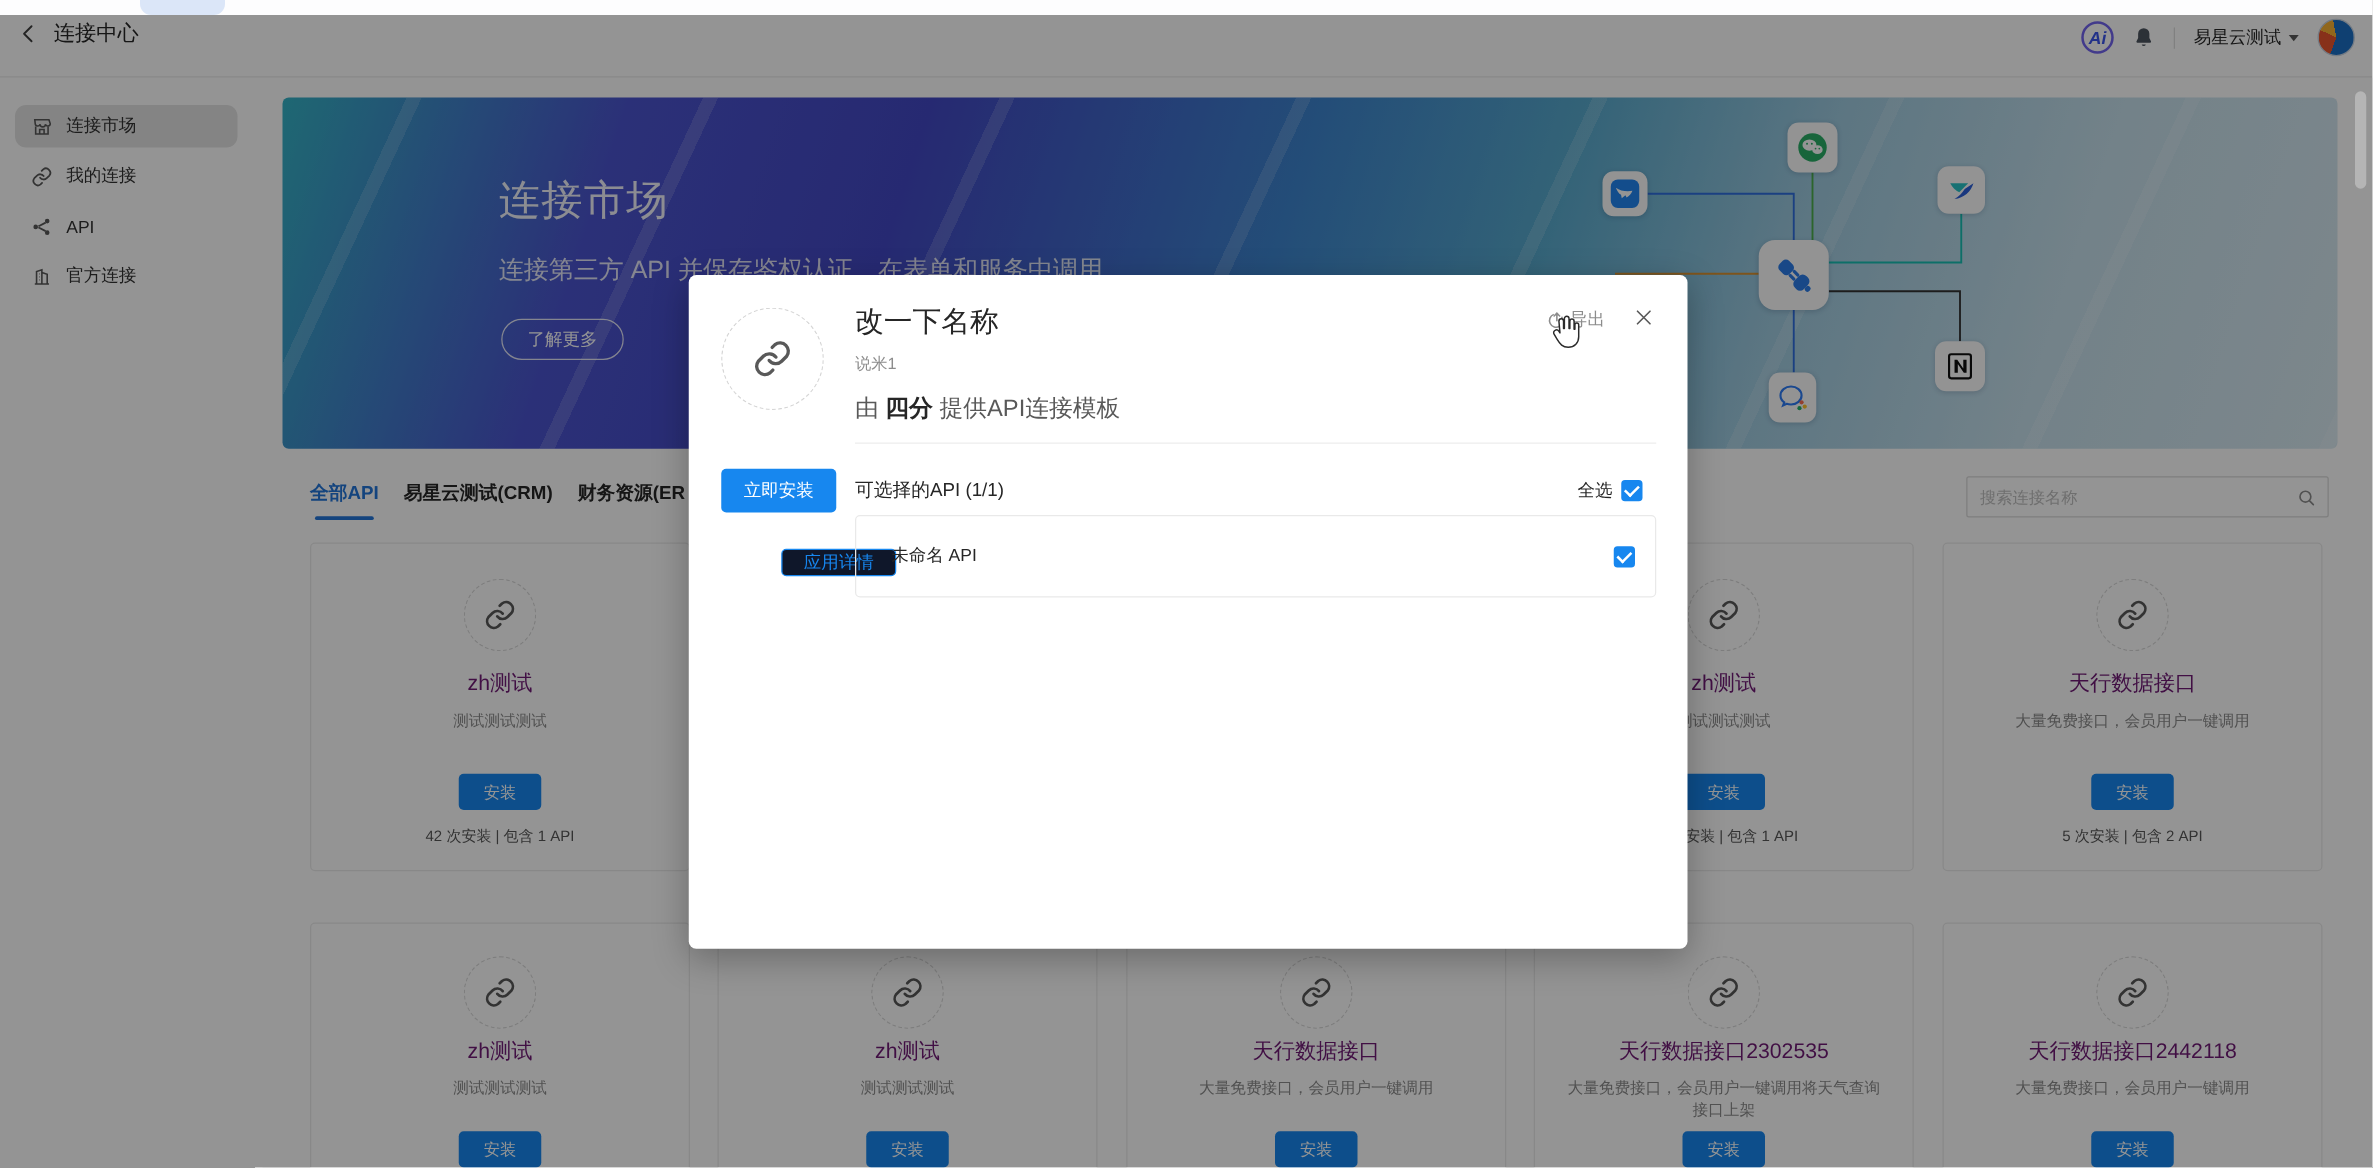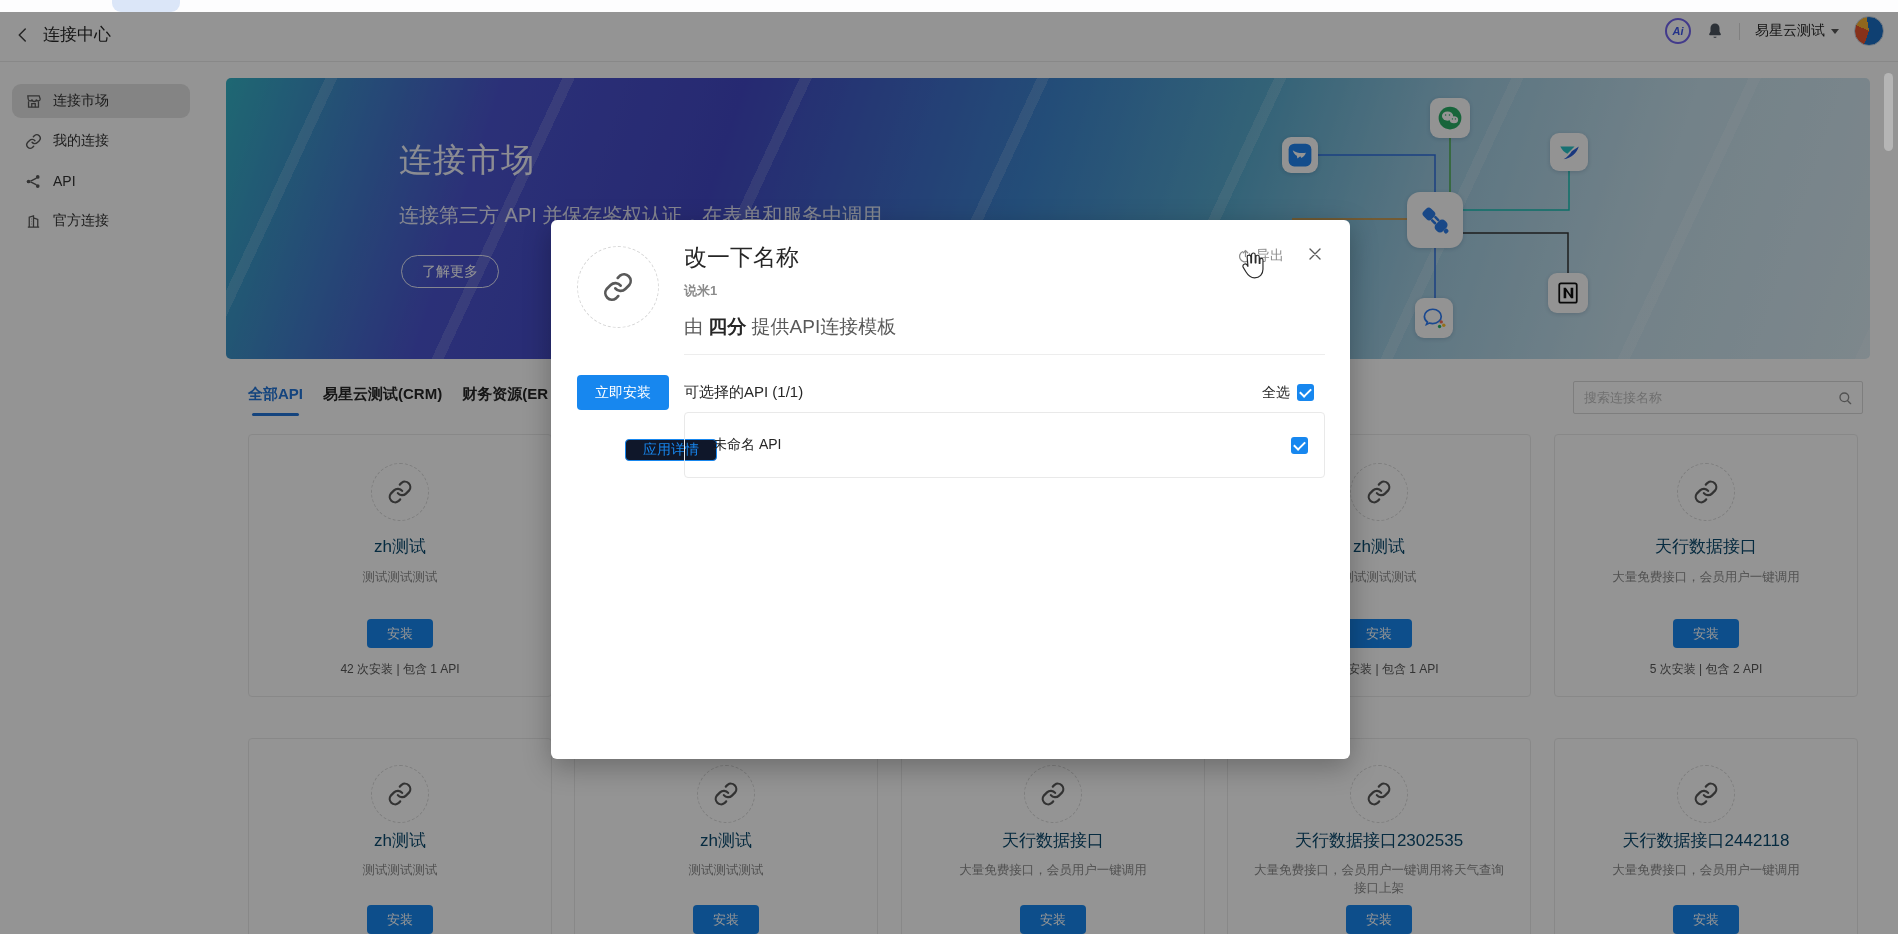--- a/index.html
+++ b/index.html
@@ -7,26 +7,26 @@
     font-family:"Liberation Sans","DejaVu Sans",sans-serif; }
   body { position:relative; }
 
   
   .top-strip { position:absolute; left:0; top:0; width:1898px; height:12px; background:#fdfdfe; }
   .strip-pill { position:absolute; left:112px; top:0; width:68px; height:12px;
     background:#dbe6f8; border-radius:0 0 9px 9px; }
 
   
   .header { position:absolute; left:0; top:12px; width:1898px; height:50px; background:#fff;
-    border-bottom:1px solid #ebebeb; display:flex; align-items:flex-end; padding:15px 14px; z-index:1; }
+    border-bottom:1px solid #ebebeb; display:flex; align-items:flex-start; padding:3px 14px; z-index:1; }
   .header-left { display:flex; align-items:center; gap:11px; }
   .page-title { font-size:17px; color:#262626; font-weight:500; }
   .header-right { margin-left:auto; display:flex; align-items:center; gap:15px; }
   .ai-badge { width:26px; height:26px; border-radius:50%; border:2px solid #7264f0; color:#3c55ec;
-    font-size:11px; font-weight:bold; font-style:italic; display:flex; align-items:center; justify-content:center; background:#fff; }
+    font-size:14px; font-weight:bold; font-style:italic; display:flex; align-items:center; justify-content:center; background:#fff; }
   .v-div { width:1px; height:17px; background:#dcdcdc; }
   .account { display:flex; align-items:center; gap:6px; font-size:14px; color:#262626; cursor:pointer; }
   .caret { width:0; height:0; border-left:4px solid transparent; border-right:4px solid transparent; border-top:5px solid #595959; }
   .avatar { width:30px; height:30px; border-radius:50%; border:1px solid #c9d4e2;
     background:conic-gradient(from 200deg,#e8552e 0 95deg,#f8b132 95deg 150deg,#1a6fc4 150deg 360deg); }
 
   
   .sidebar { position:absolute; left:0; top:62px; width:210px; height:872px; background:#fff; padding-top:22px; }
   .side-item { width:178px; height:34px; margin:0 10px 6px 12px; border-radius:9px; display:flex;
     align-items:center; gap:11px; padding-left:13px; font-size:14px; color:#333; cursor:pointer; }
@@ -57,42 +57,42 @@
     border:1px solid #d9d9d9; border-radius:2px; display:flex; align-items:center; }
   .search-box input { flex:1; border:none; outline:none; padding:0 10px; font-size:13px; color:#595959; background:transparent;
     font-family:"Liberation Sans","DejaVu Sans",sans-serif; }
   .search-box input::placeholder { color:#bfbfbf; }
   .search-box .mag { margin-right:9px; display:flex; }
 
   
   .card { position:absolute; width:304px; height:263px; background:#fff; border:1px solid #ebebeb; border-radius:4px; text-align:center; }
   .card .circle { position:absolute; left:50%; transform:translateX(-50%); top:28px; width:58px; height:58px;
     border:1px dashed #d9d9d9; border-radius:50%; display:flex; align-items:center; justify-content:center; }
-  .card .c-title { position:absolute; left:0; right:0; top:100px; font-size:17px; color:#0c4a6e; }
+  .card .c-title { position:absolute; left:0; right:0; top:100px; font-size:17px; color:#701a75; }
   .card .c-desc { position:absolute; left:22px; right:22px; top:133px; font-size:12.5px; color:#8c8c8c; line-height:1.45; }
   .card .install { position:absolute; left:50%; transform:translateX(-50%); top:184px; min-width:66px; height:29px;
     background:#1787ef; color:#fff; font-size:13px; border:none; border-radius:4px; padding:0 12px; cursor:pointer; }
   .card .c-footer { position:absolute; left:0; right:0; top:226px; font-size:12px; color:#595959; }
   .card.row2 .circle { top:26px; }
   .card.row2 .c-title { top:90px; }
   .card.row2 .c-desc { top:122px; }
   .card.row2 .install { top:166px; }
 
   
   .overlay { position:absolute; left:0; top:12px; width:1898px; height:922px; background:rgba(0,0,0,.42); z-index:10; }
   .scroll-thumb { position:absolute; left:1884px; top:73px; width:9px; height:78px; border-radius:4.5px;
     background:#b5b5b5; z-index:11; cursor:pointer; }
 
   
   .modal { position:absolute; left:551px; top:220px; width:799px; height:539px; background:#fff; border-radius:6px;
     box-shadow:0 8px 28px rgba(0,0,0,.28); z-index:20; }
   .m-avatar { position:absolute; left:26px; top:26px; width:82px; height:82px; border:1px dashed #d6d6d6; border-radius:50%;
     display:flex; align-items:center; justify-content:center; }
   .m-title { position:absolute; left:133px; top:22px; font-size:23px; font-weight:500; color:#262626; }
-  .m-sub { position:absolute; left:133px; top:62px; font-size:13px; color:#8c8c8c;font-weight:bold; }
+  .m-sub { position:absolute; left:133px; top:62px; font-size:13px; color:#8c8c8c; }
   .m-provider { position:absolute; left:133px; top:94px; font-size:19px; color:#595959; }
   .m-provider b { color:#262626; }
   .m-export { position:absolute; right:66px; top:27px; display:flex; align-items:center; gap:3px;
     color:#8c8c8c; font-size:14px; cursor:pointer; }
   .m-close { position:absolute; right:25px; top:24px; width:20px; height:20px; cursor:pointer; }
   .m-divider { position:absolute; left:133px; right:25px; top:134px; height:1px; background:#ededed; }
   .m-install { position:absolute; left:26px; top:155px; width:92px; height:35px; background:#1787ef; color:#fff;
     border:none; border-radius:4px; font-size:14px; cursor:pointer; }
   .m-details { position:absolute; left:26px; top:219px; width:92px; height:22px; background:#0f172a; color:#1787ef;
     border:1px solid #1787ef; border-radius:4px; font-size:14px; cursor:pointer;margin-left:48px; }

